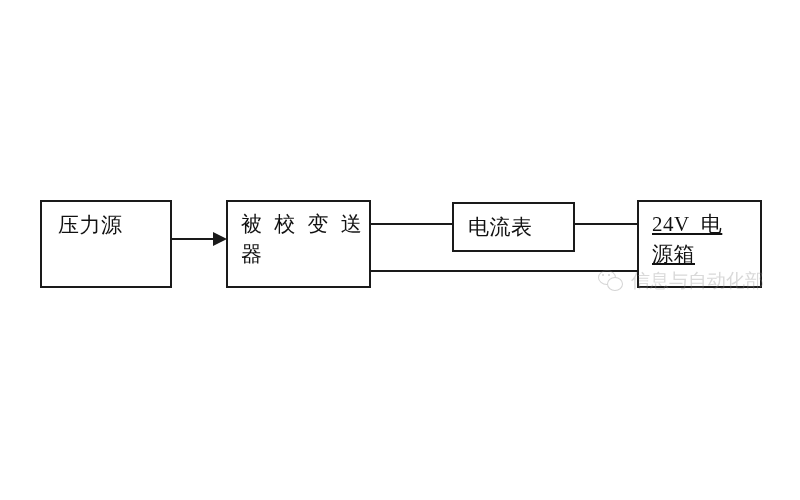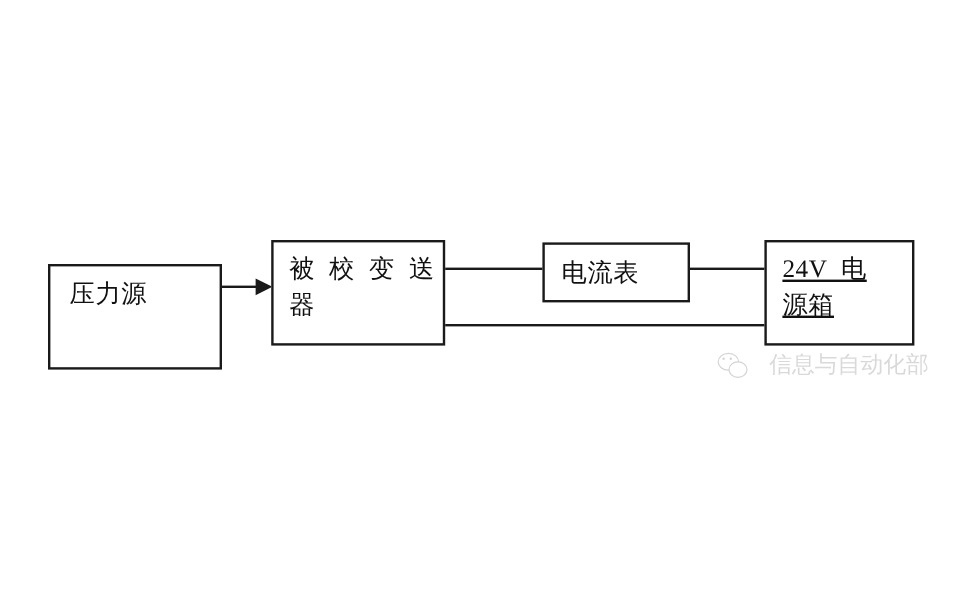--- a/index.html
+++ b/index.html
@@ -33,23 +33,22 @@
     font-size: 21px;
     line-height: 30px;
     color: #111111;
     white-space: pre;
   }
 
   
   #node-pressure-source {
     left: 40px;
     top: 200px;
-    width: 145px;
+    width: 132px;
     height: 88px;
-    margin-top: 20px;
   }
   #node-pressure-source .node-label {
     padding: 8px 0 0 16px;
     letter-spacing: 0.5px;
   }
 
   
   #node-transmitter {
     left: 226px;
     top: 200px;
@@ -127,24 +126,24 @@
   #wire-transmitter-to-power {
     left: 370px;
     top: 270px;
     width: 268px;
   }
 
   
   #watermark {
     position: absolute;
     left: 598px;
-    top: 294px;
+    top: 270px;
     display: flex;
     align-items: center;
-    gap: 17px;
+    gap: 7px;
     opacity: 0.32;
     z-index: 5;
     pointer-events: none;
   }
   #watermark .wm-logo {
     position: relative;
     width: 26px;
     height: 22px;
     flex: 0 0 auto;
   }

